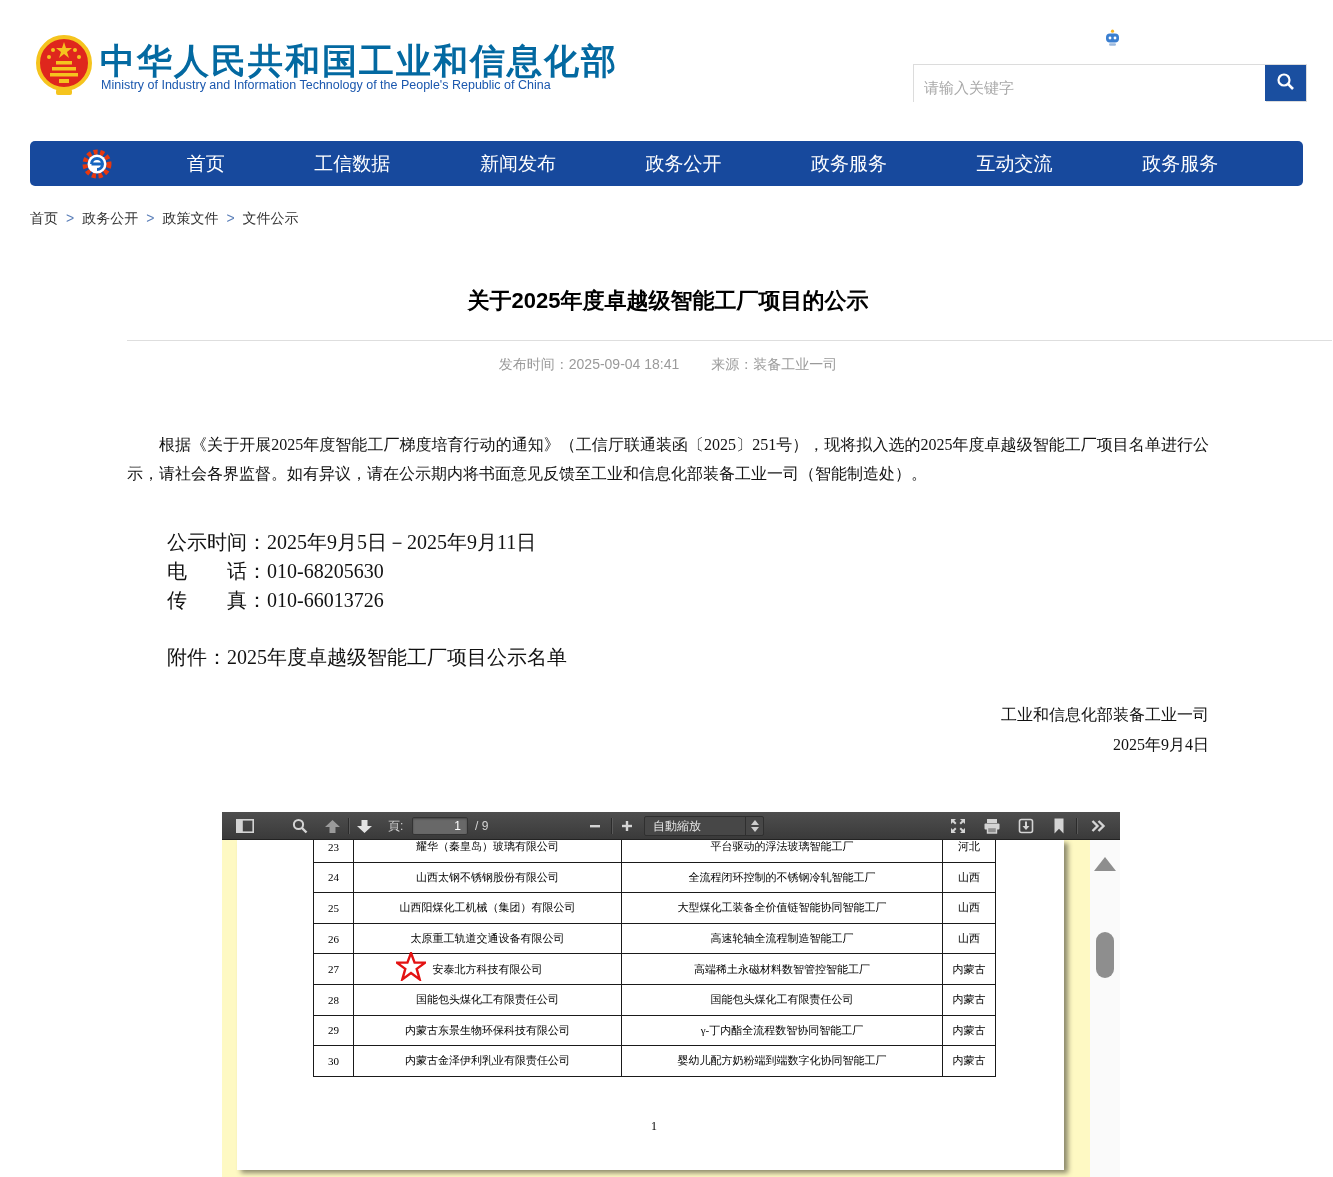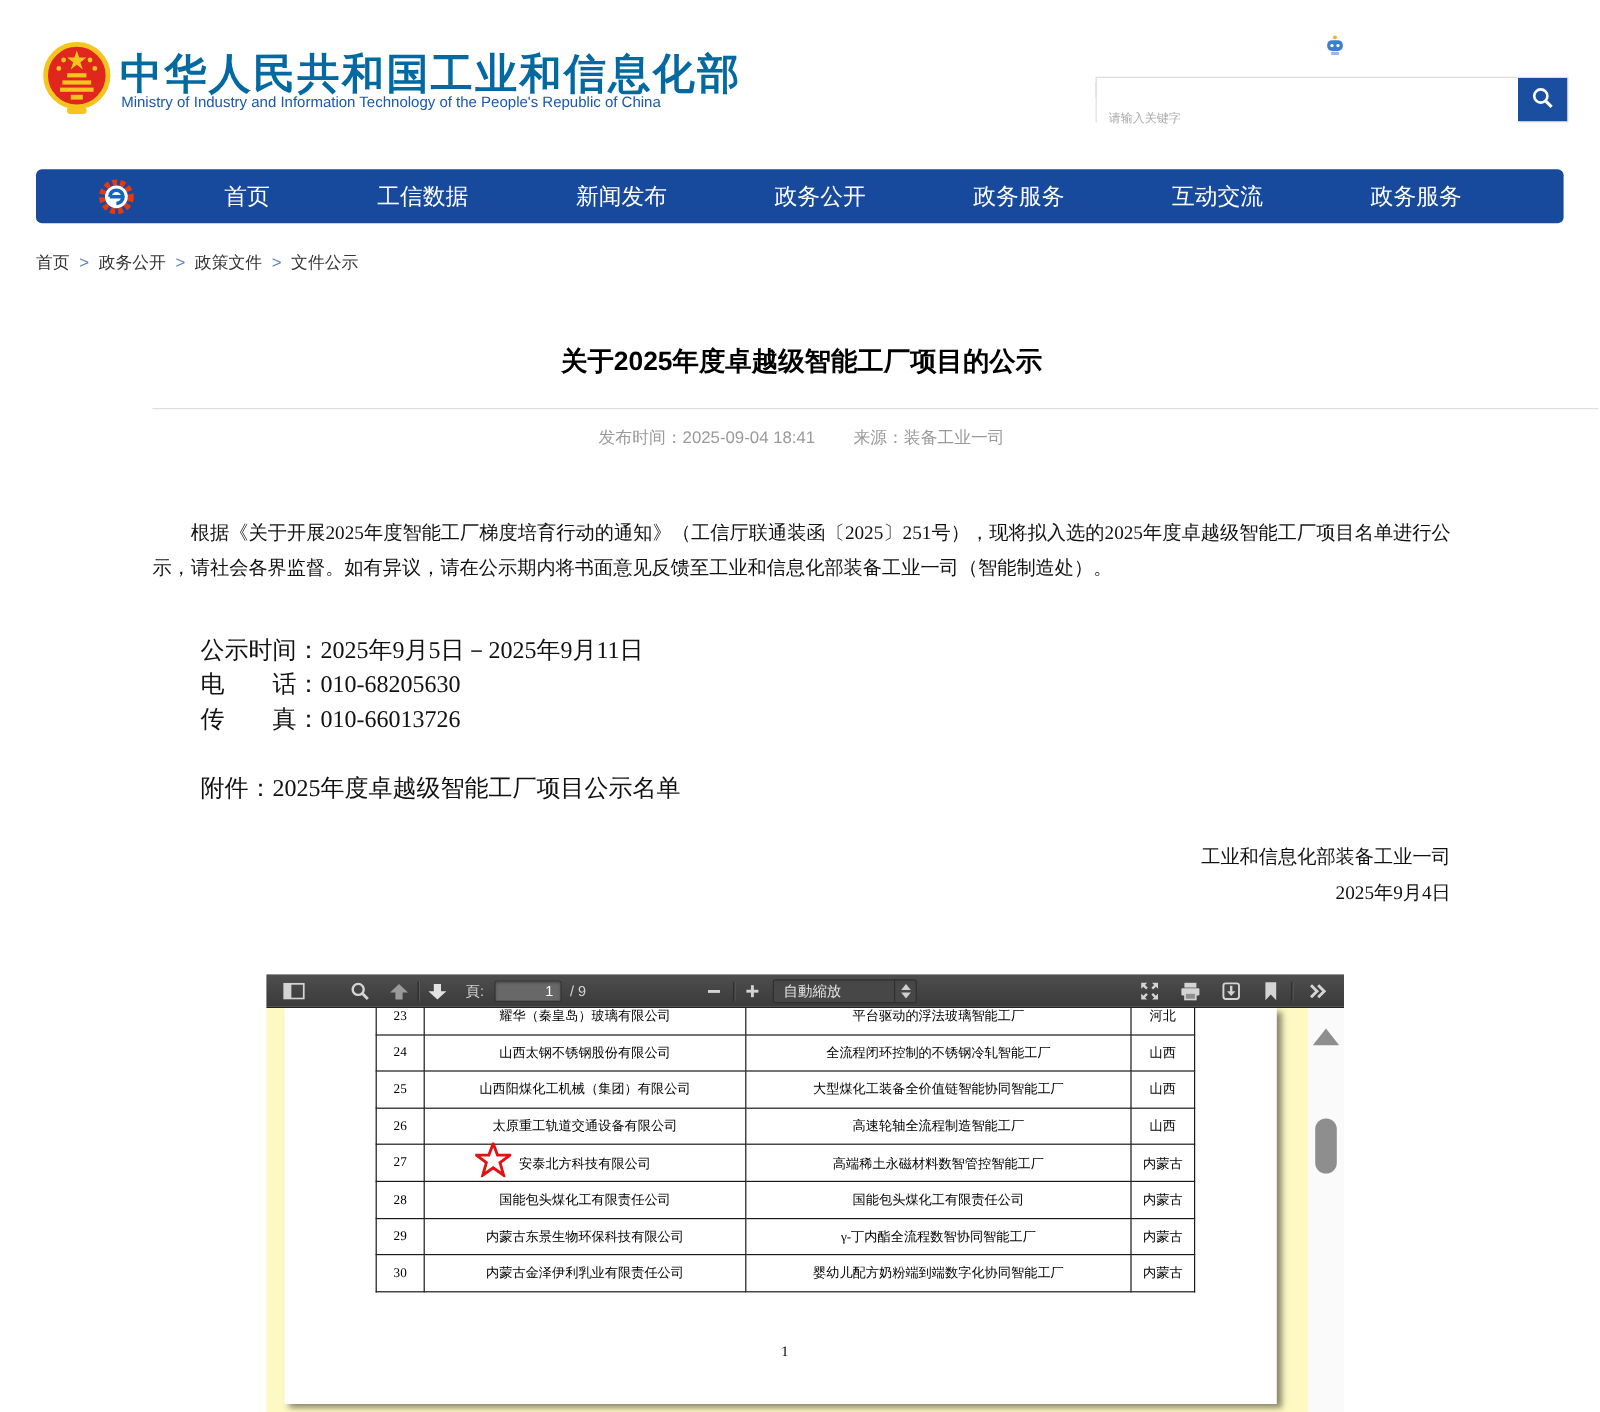--- a/index.html
+++ b/index.html
@@ -13,22 +13,22 @@
     color:#0369a1; letter-spacing:2px; white-space:nowrap; }
   .site-subtitle { position:absolute; left:101px; top:78px; font-size:12.5px; color:#1a57ae; white-space:nowrap; }
 
   .quick-links { position:absolute; top:29px; right:26px; display:flex; align-items:center; gap:19px;
     font-size:14px; color:#333;flex-direction:column; }
   .quick-links .qlink { color:#333; text-decoration:none; cursor:pointer; }
   .robot { display:inline-flex; margin-right:-6px; }
 
   .search-box { position:absolute; left:913px; top:64px; width:394px; height:38px;
     border:1px solid #dcdcdc; background:#fff; }
-  .search-box input { position:absolute; left:0; top:16px; width:352px; height:36px; border:none; outline:none;
-    padding:0 10px; font-size:10px; color:#333; font-family:inherit; }
+  .search-box input { position:absolute; left:0; top:4px; width:352px; height:36px; border:none; outline:none;
+    padding:0 10px; font-size:15px; color:#333; font-family:inherit; }
   .search-box input::placeholder { color:#a9a9a9; }
   .search-btn { position:absolute; right:0; top:0; width:41px; height:36px; background:#1a4fa0;
     border:none; cursor:pointer; display:flex; align-items:center; justify-content:center; }
 
   
   .nav { position:absolute; left:30px; top:141px; width:1273px; height:45px; background:#17499d;
     border-radius:5px; display:flex; align-items:center; }
   .nav-logo { margin-left:52px; display:flex; }
   .nav-items { flex:1; display:flex; justify-content:space-around; margin:0 40px 0 30px; }
   .nav-item { color:#fff; font-size:19px; text-decoration:none; cursor:pointer; white-space:nowrap; }

